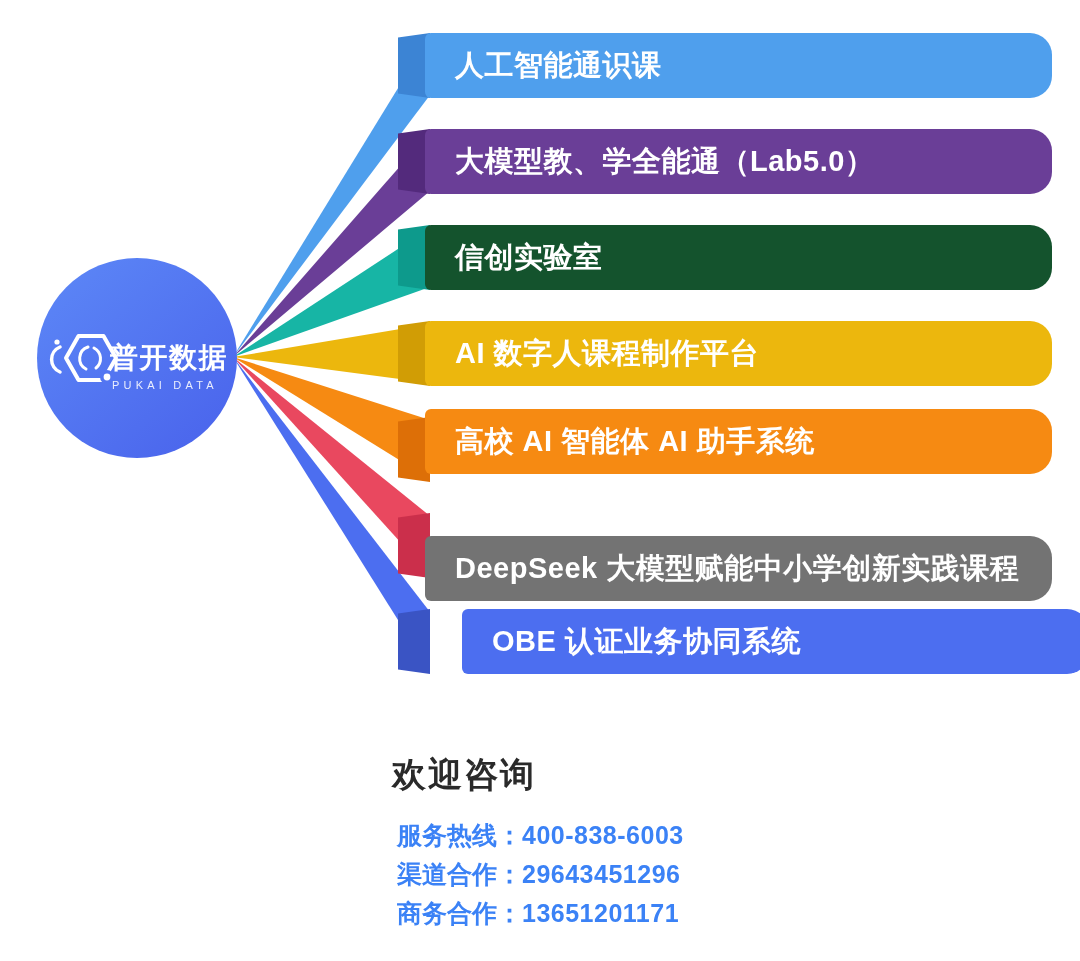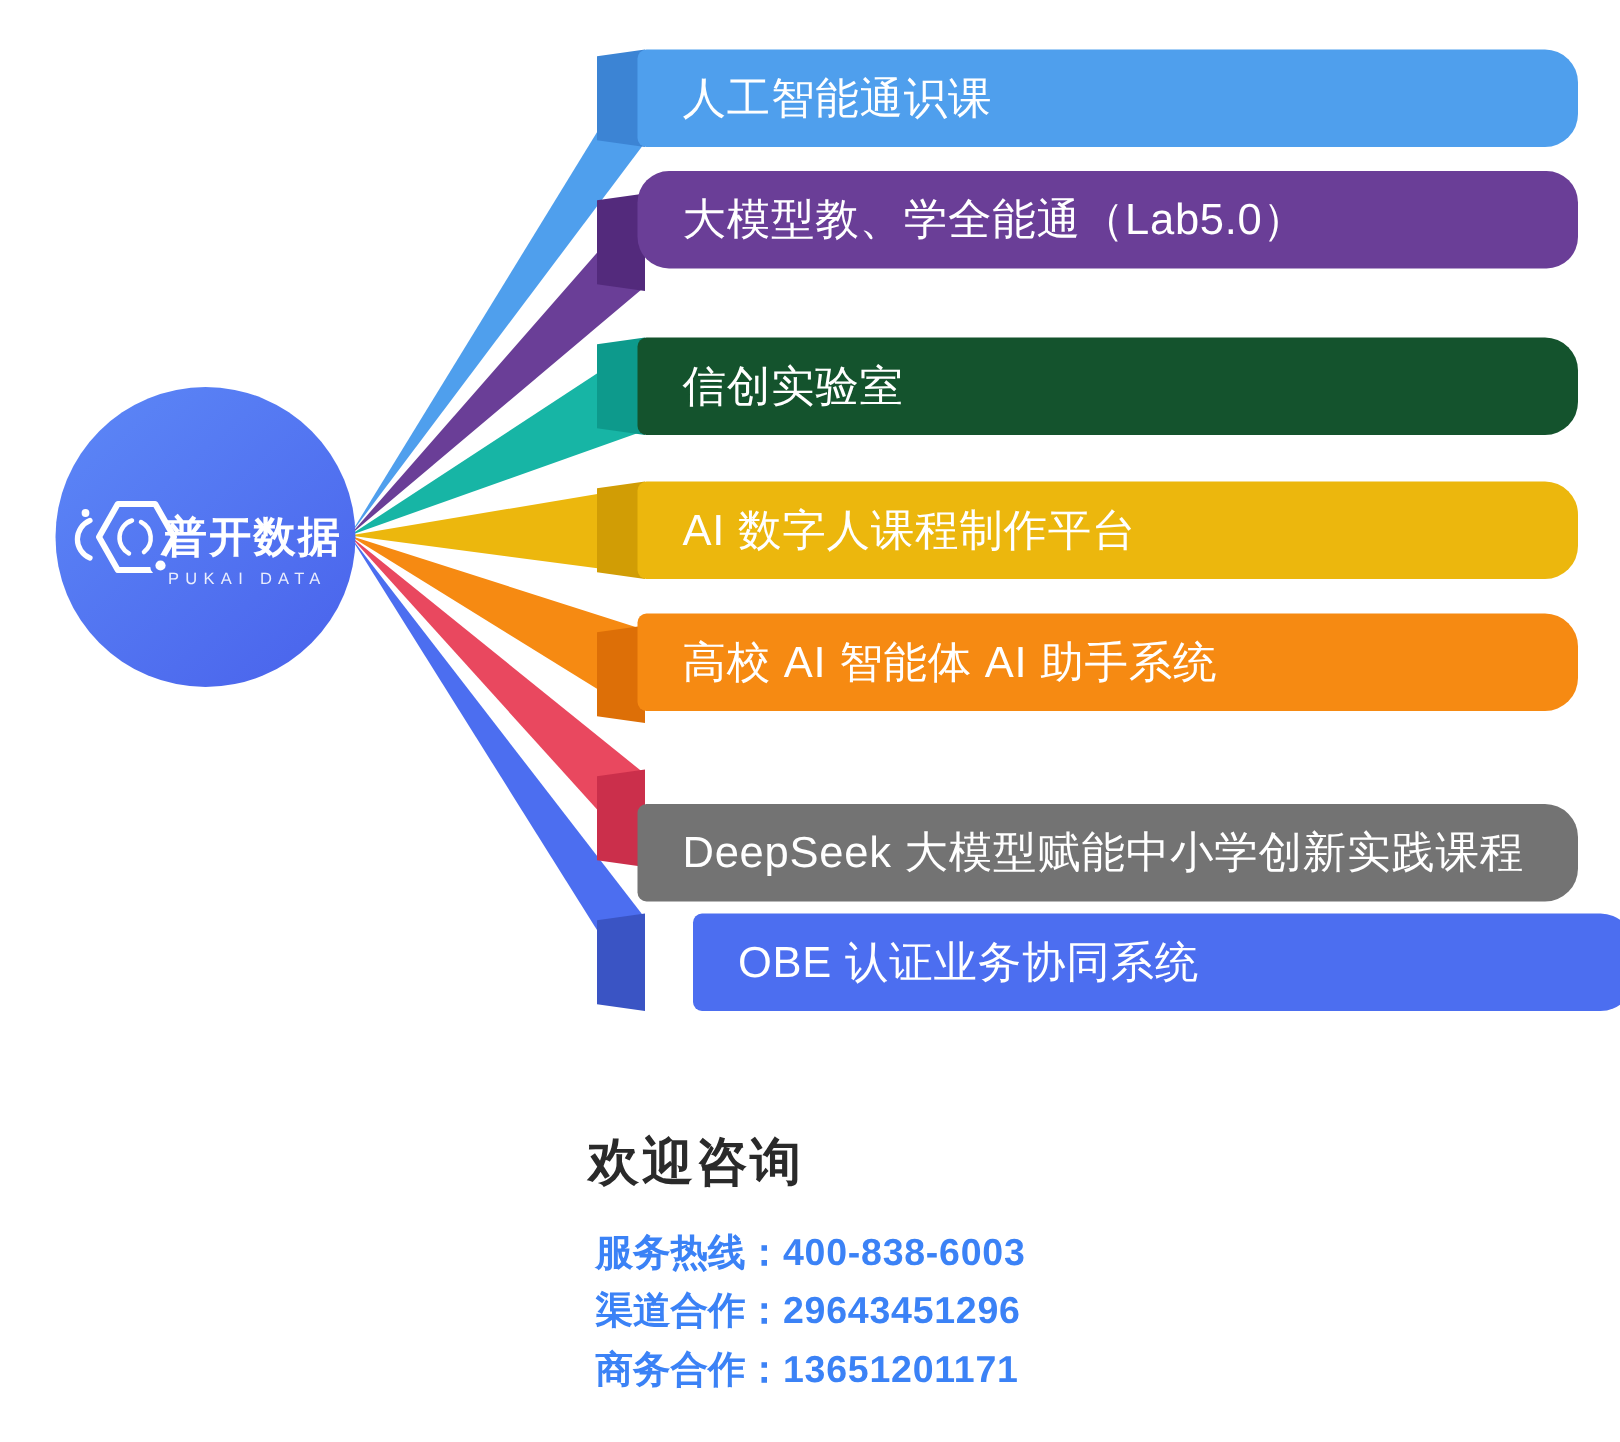--- a/index.html
+++ b/index.html
@@ -2,21 +2,21 @@
 <html><head>
 <meta charset="utf-8">
 <style>
   html,body { margin:0; padding:0; background:#ffffff; }
   .stage {
     position:relative; width:1080px; height:961px; background:#ffffff;
     overflow:hidden;
     font-family:"Liberation Sans","DejaVu Sans",sans-serif;
   }
   .stage svg { position:absolute; left:0; top:0; }
-  .banners { position:absolute; left:0; top:0; width:988px; height:700px; }
+  .banners { position:absolute; left:0; top:0; width:988px; height:700px;font-weight:bold; }
   .banner {
     position:absolute; left:425px; width:627px; height:65px;
     border-radius:6px 22px 22px 6px;
     display:flex; align-items:center; padding-left:30px; box-sizing:border-box;
   }
   .banner-label {
     color:#ffffff; font-size:29px; letter-spacing:0.5px; white-space:nowrap;
   }
   .contact { position:absolute; left:0; top:752px; width:928px; }
   .contact-title {
@@ -76,21 +76,21 @@
       <text x="110" y="367" font-size="28" font-weight="600" letter-spacing="1.5" fill="#ffffff">普开数据</text>
       <text x="112" y="389" font-size="11" letter-spacing="4.2" fill="rgba(255,255,255,0.88)">PUKAI DATA</text>
     </g>
   </svg>
 
   <div class="banners" id="banners">
   <div class="banner" style="top: 33px; background: rgb(79, 159, 237);">
     <span class="banner-label">人工智能通识课</span>
   </div>
 
-  <div class="banner" style="top: 114px; background: rgb(106, 62, 151); border-radius: 21px;">
+  <div class="banner" style="top: 129px; background: rgb(106, 62, 151);">
     <span class="banner-label">大模型教、学全能通（Lab5.0）</span>
   </div>
 
   <div class="banner" style="top: 225px; background: #14532d;">
     <span class="banner-label">信创实验室</span>
   </div>
 
   <div class="banner" style="top: 321px; background: rgb(236, 183, 13);">
     <span class="banner-label">AI 数字人课程制作平台</span>
   </div>

